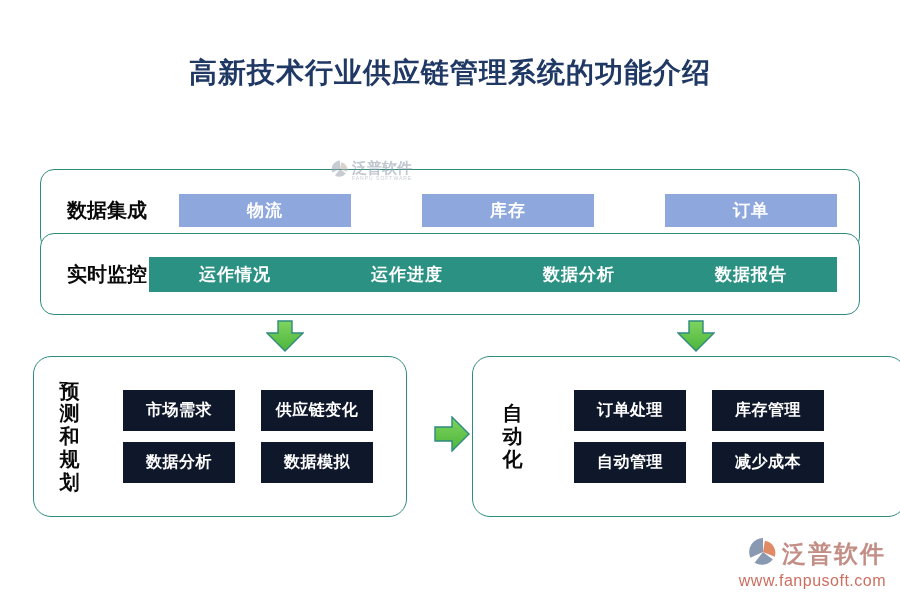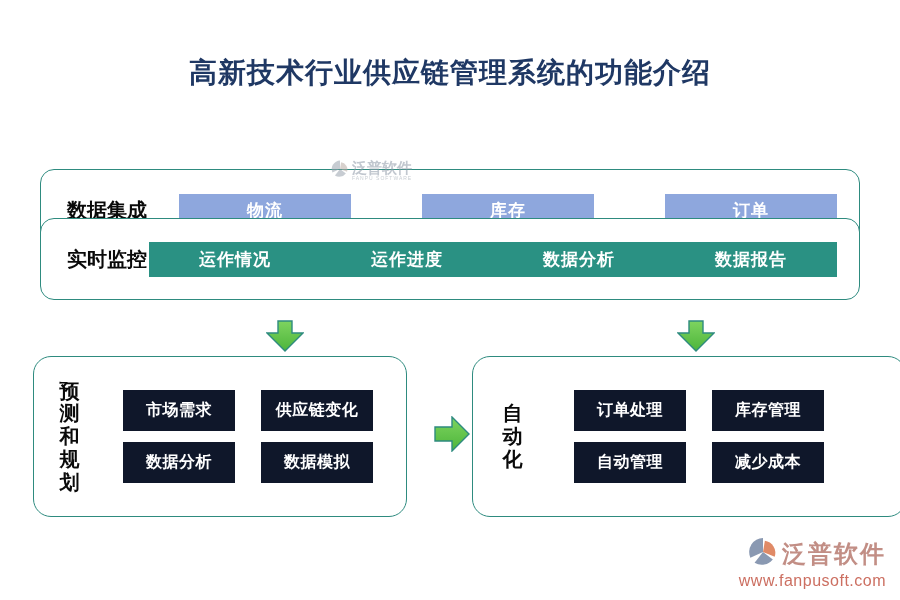--- a/index.html
+++ b/index.html
@@ -12,21 +12,21 @@
     text-align: center; font-size: 28px; font-weight: bold;
     color: #1F3864; letter-spacing: 1px;
   }
 
   .band {
     position: absolute; left: 40px; width: 820px; height: 82px;
     border: 1.6px solid #2E8B7F; border-radius: 14px; background: #fff;
     display: flex; align-items: center;
   }
   .band-1 { top: 133px; margin-top: 36px; }
-  .band-2 { top: 218px; }
+  .band-2 { top: 233px; }
   .band-label {
     width: 138px; padding-left: 26px;
     font-size: 20px; font-weight: bold; color: #0a0a0a; white-space: nowrap;
   }
   .band-items {
     flex: 1; display: flex; justify-content: space-between;
     padding-right: 22px; align-items: center;
   }
   .pill {
     width: 172px; height: 33px; display: flex; align-items: center; justify-content: center;

